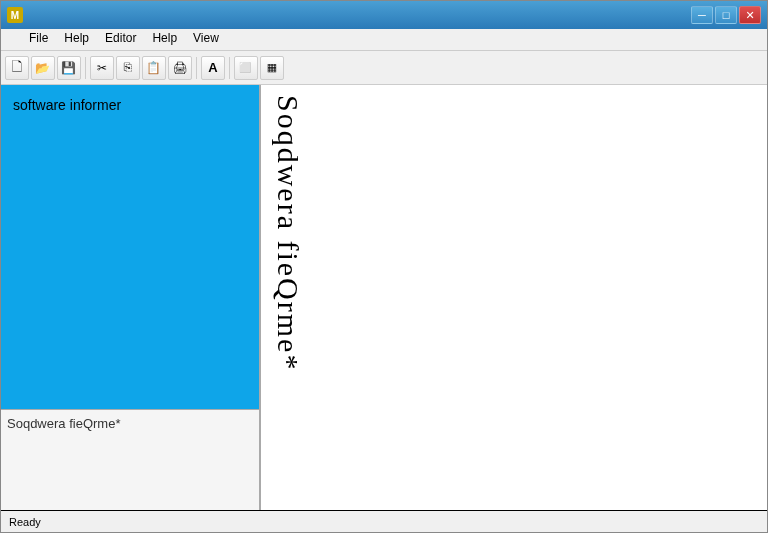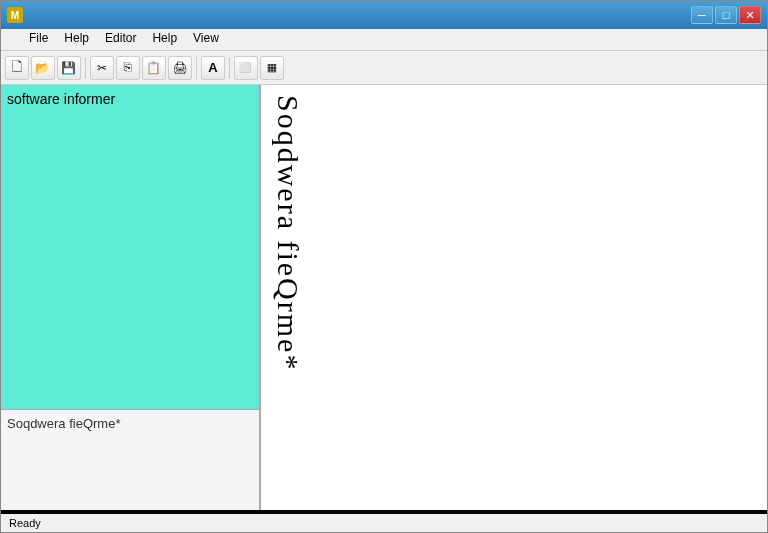--- a/index.html
+++ b/index.html
@@ -148,23 +148,23 @@
     .left-panel {
       width: 260px;
       min-width: 260px;
       display: flex;
       flex-direction: column;
       border-right: 2px solid #aaa;
     }
 
     .editor-area {
       flex: 1;
-      background: #5eead4;
+      background: #0ea5e9;
       border: none;
-      padding: 6px;
+      padding: 12px;
       font-size: 14px;
       color: #000;
       overflow: auto;
       resize: none;
       outline: none;
       font-family: Arial, sans-serif;
       border-bottom: 1px solid #aaa;
     }
 
     .preview-area {
@@ -185,21 +185,21 @@
       justify-content: flex-start;
       padding: 10px;
       overflow: hidden;
       position: relative;
     }
 
     
     .status-bar {
       height: 22px;
       background: #f0f0f0;
-      border-top: 4px solid #000000;
+      border-top: 1px solid #000000;
       display: flex;
       align-items: center;
       padding: 0 8px;
       font-size: 11px;
       color: #000;
       flex-shrink: 0;
     }
 
     .status-text {
       flex: 1;

